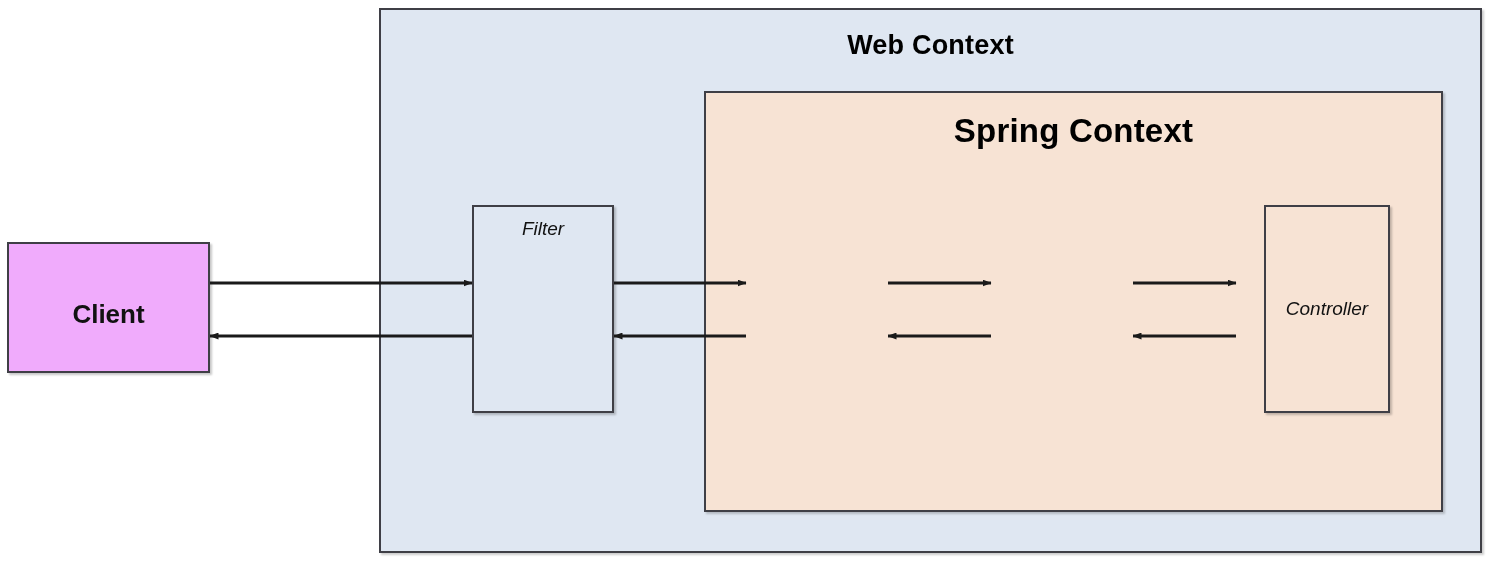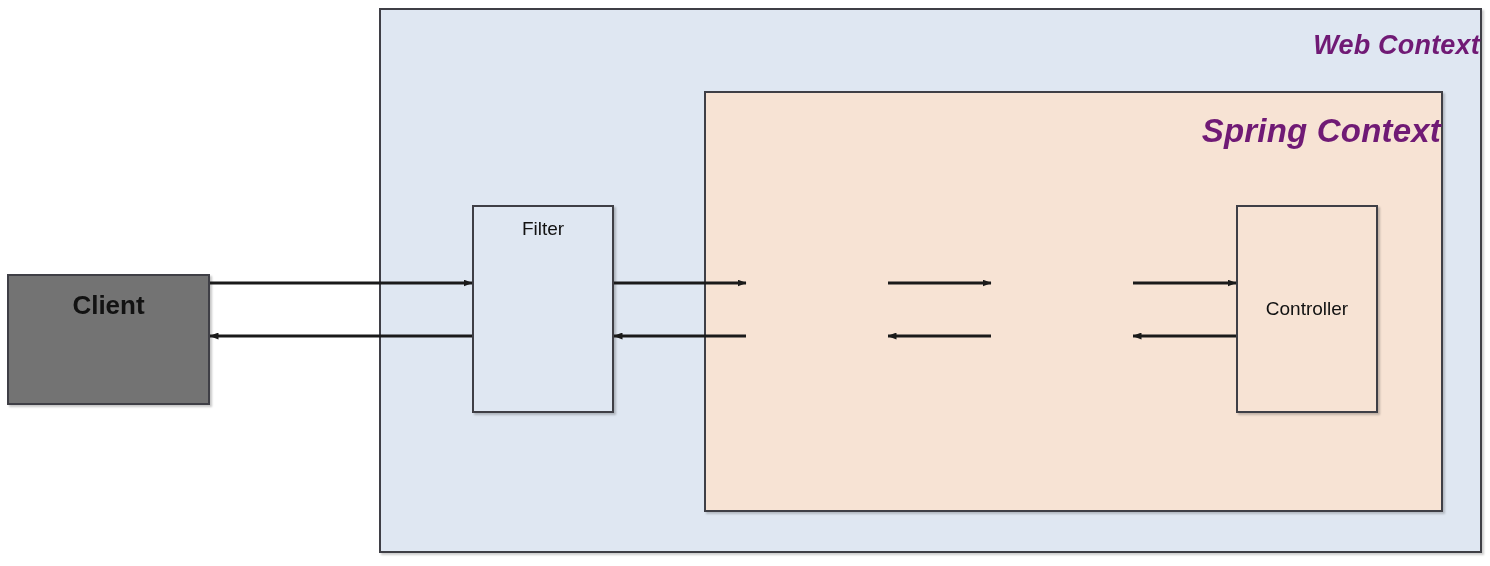--- a/index.html
+++ b/index.html
@@ -37,25 +37,24 @@
     left: 704px;
     top: 91px;
     width: 739px;
     height: 421px;
     background: #f7e3d4;
   }
   .container-title {
     position: absolute;
     left: 0;
     width: 100%;
-    text-align: right;
+    text-align: center;
     font-weight: bold;
-    color: #701a75;
+    color: #000000;
     letter-spacing: 0.2px;
-    font-style: italic;
   }
   #web-context-title {
     top: 20px;
     font-size: 27px;
   }
   #spring-context-title {
     top: 19px;
     font-size: 33px;
   }
 
@@ -73,54 +72,54 @@
     color: #121212;
     line-height: 1.18;
   }
 
   
   #client {
     left: 7px;
     top: 242px;
     width: 203px;
     height: 131px;
-    background: #737373;
-    align-items: flex-start;
-    margin-top: 32px;
+    background: #f0abfc;
+    align-items: center;
   }
   #client .label {
     margin-top: 14px;
     font-size: 26px;
     font-weight: bold;
   }
 
   
   #filter {
     left: 472px;
     top: 205px;
     width: 142px;
     height: 208px;
     background: #dfe7f2;
     align-items: flex-start;
+    font-style: italic;
   }
   #filter .label {
     margin-top: 11px;
     font-size: 19px;
   }
 
   
   .spring-node {
     background: #f7e3d4;
     align-items: center;
     top: 205px;
     height: 208px;
   }
   #dispatcher-servlet { left: 746px; width: 142px; }
   #interceptor        { left: 991px; width: 142px; }
-  #controller         { left: 1236px; width: 142px; }
+  #controller         { left: 1264px; width: 126px; font-style: italic; }
   .spring-node .label { font-size: 19px; }
 
   
   #arrow-layer {
     position: absolute;
     left: 0;
     top: 0;
     width: 1490px;
     height: 566px;
     pointer-events: none;

